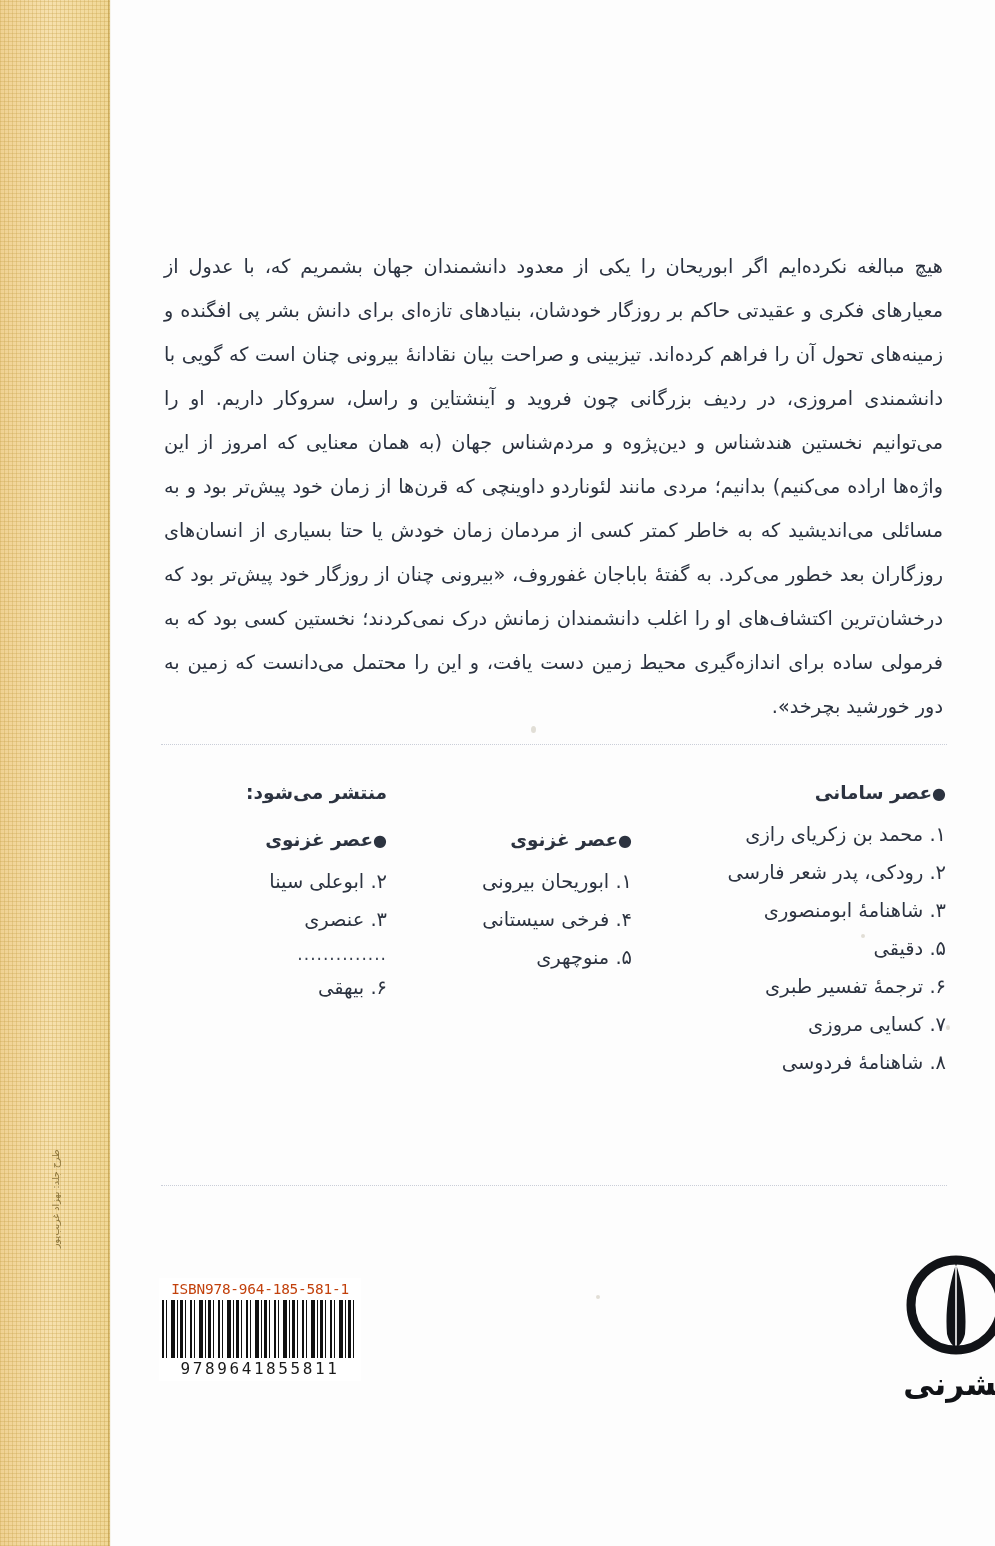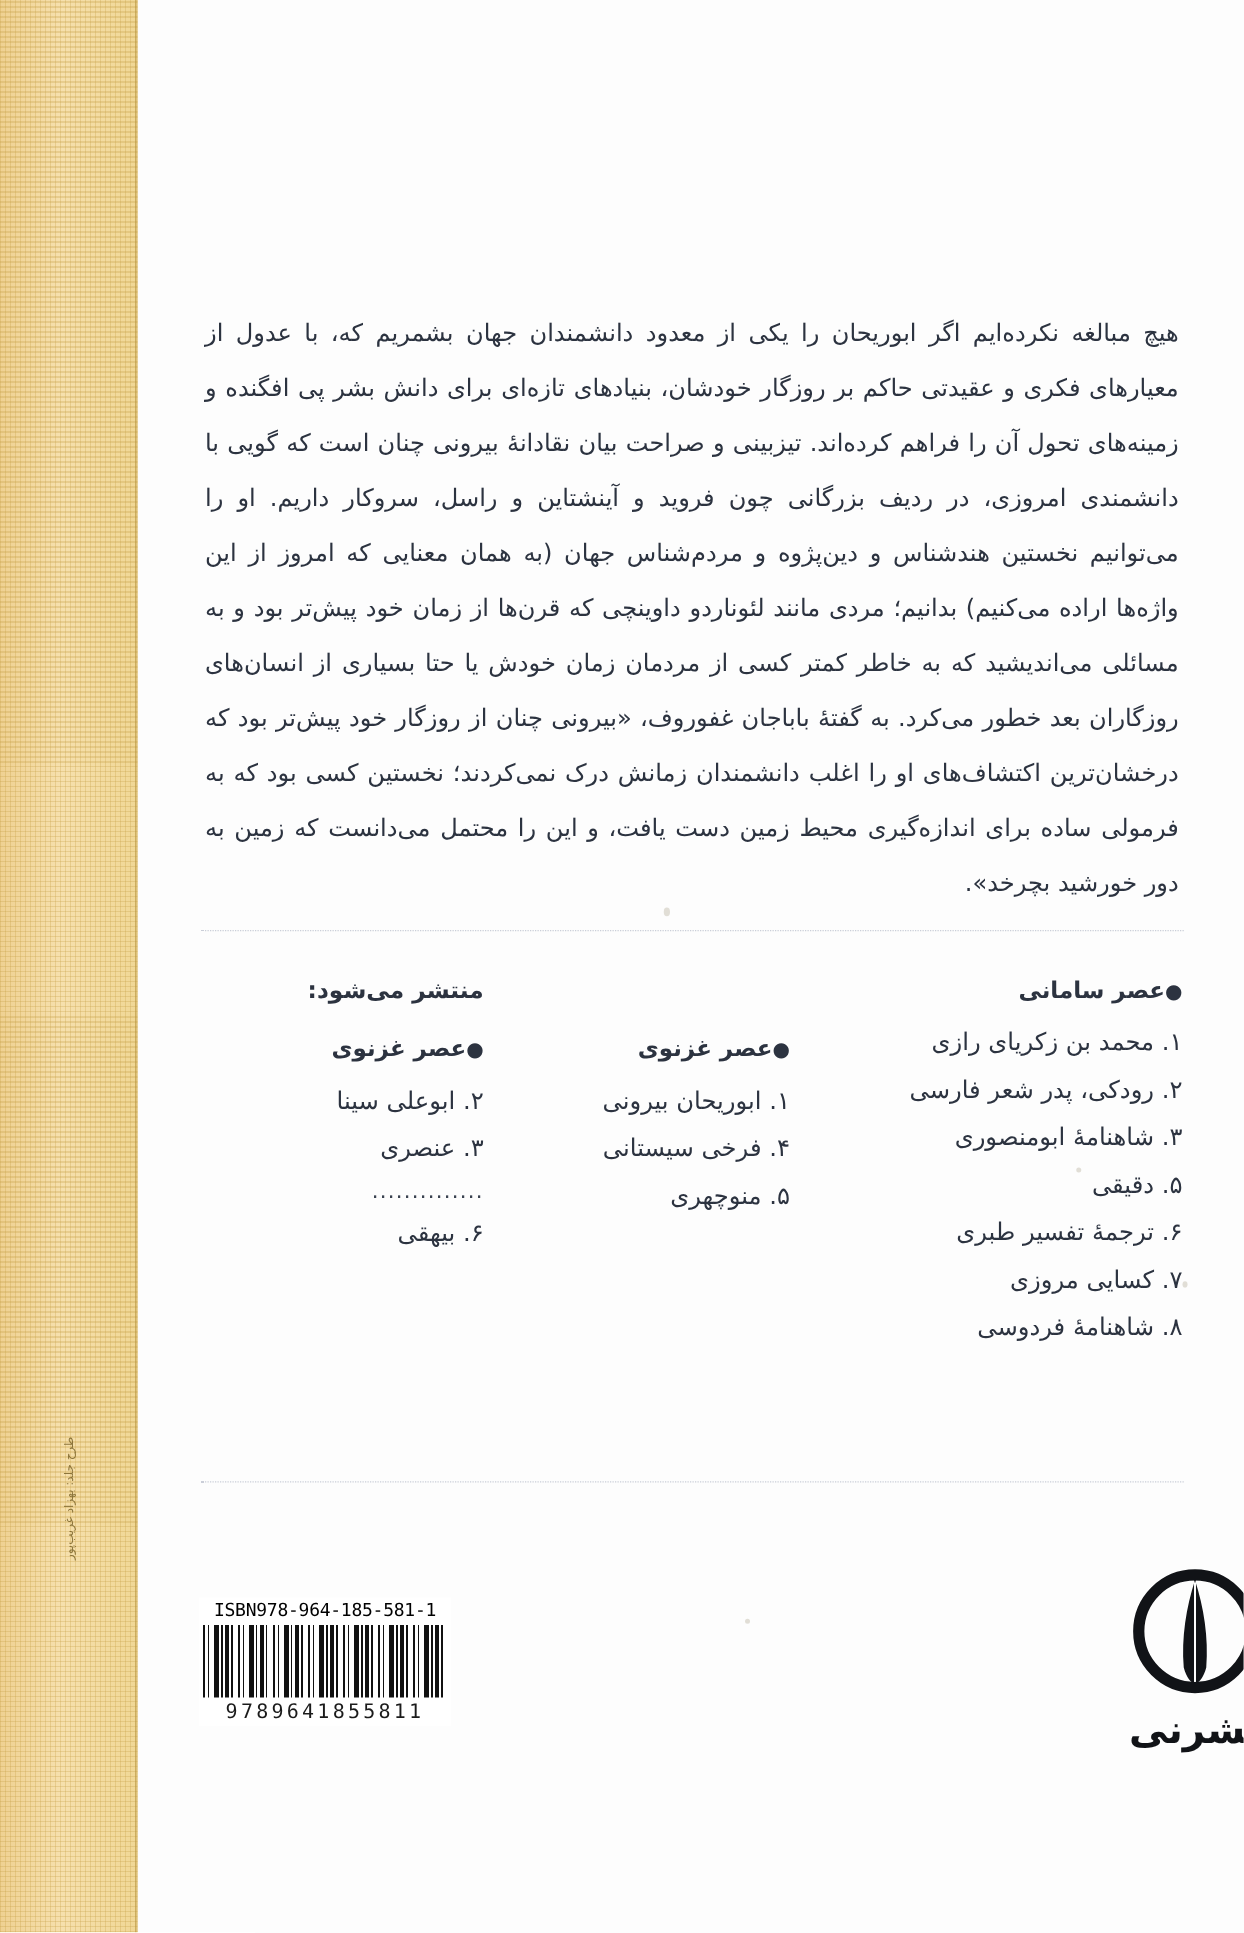--- a/index.html
+++ b/index.html
@@ -167,21 +167,21 @@
     top: 1278px;
     width: 202px;
     background: #ffffff;
     padding: 2px 0 2px 0;
     direction: ltr;
   }
   #isbn-text {
     font-family: "DejaVu Sans Mono", "Liberation Mono", monospace;
     font-size: 14.4px;
     letter-spacing: -0.2px;
-    color: #000000;
+    color: #c2410c;
     text-align: center;
     white-space: nowrap;
     line-height: 18px;
   }
   #bars {
     height: 58px;
     margin: 2px 3px 1px 3px;
     background-image: repeating-linear-gradient(
       90deg,
       #111 0px, #111 2px, #fff 2px, #fff 4px,

